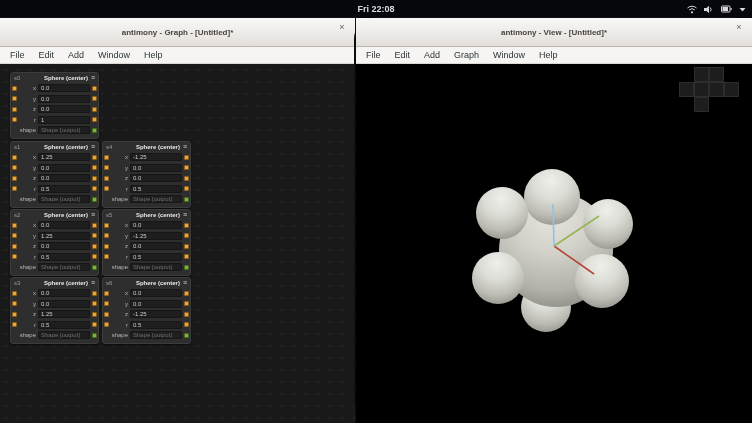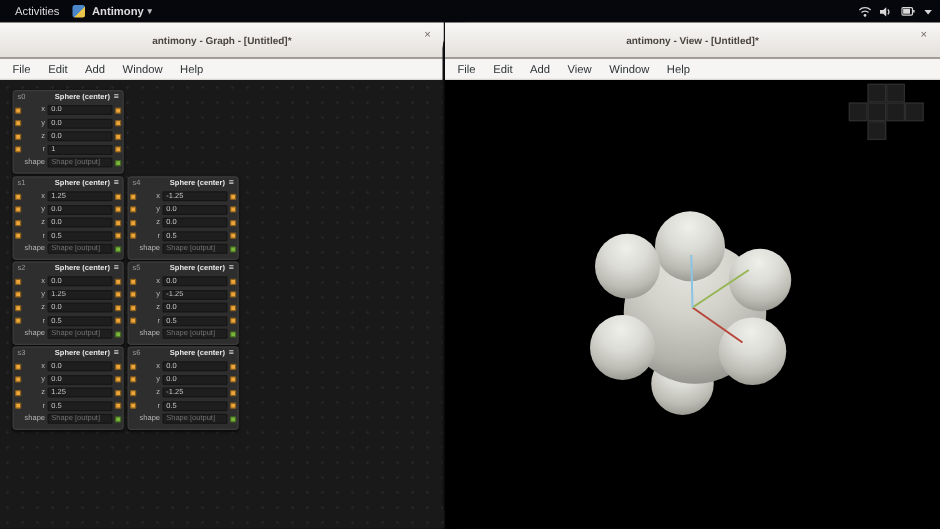--- a/index.html
+++ b/index.html
@@ -62,28 +62,21 @@
   .sphere.large { background:radial-gradient(circle at 46% 18%, #e6e6e0 0%, #d2d2ca 35%, #b2b2aa 68%, #8a8a84 90%, #757570 100%); }
   #axis-svg { position:absolute; left:0; top:0; pointer-events:none; }
   .nav-tile { position:absolute; width:15px; height:15px; background:#1d1d1d; border:1px solid #2d2d2d; }
 </style>
 </head>
 <body>
 
 <div id="screen">
 
   <div id="topbar">
-    <div class="tb-left">
-      <span class="tb-activities">Activities</span>
-      <span class="tb-appicon"></span>
-      <span class="tb-appmenu">
-        <span>Antimony</span>
-        <span class="tb-caret">▾</span>
-      </span>
-    </div>
+    <div class="tb-clock">Fri 22:08</div>
     <div class="tb-right">
       <svg width="10" height="9" viewBox="0 0 10 9">
         <path d="M0.5 3 A6.5 6.5 0 0 1 9.5 3" fill="none" stroke="#d8d8d8" stroke-width="1"></path>
         <path d="M2.2 5 A4 4 0 0 1 7.8 5" fill="none" stroke="#d8d8d8" stroke-width="1"></path>
         <circle cx="5" cy="7.3" r="1.1" fill="#d8d8d8"></circle>
       </svg>
       <svg width="10" height="9" viewBox="0 0 10 9">
         <polygon points="0,3 2.5,3 5,0.8 5,8.2 2.5,6 0,6" fill="#d8d8d8"></polygon>
         <path d="M6.3 2.5 A3 3 0 0 1 6.3 6.5" fill="none" stroke="#d8d8d8" stroke-width="1"></path>
       </svg>
@@ -375,21 +368,21 @@
 
   <div id="view-window" class="window">
     <div class="titlebar">
       <span class="title">antimony - View - [Untitled]*</span>
       <span class="close">×</span>
     </div>
     <div class="menubar" id="view-menubar">
         <span class="menu-item">File</span>
         <span class="menu-item">Edit</span>
         <span class="menu-item">Add</span>
-        <span class="menu-item">View</span>
+        <span class="menu-item">Graph</span>
         <span class="menu-item">Window</span>
         <span class="menu-item">Help</span>
       </div>
     <div id="viewport">
         <div class="sphere small" style="left: 165px; top: 218px; width: 50px; height: 50px; z-index: 1;"></div>
         <div class="sphere large" style="left: 143px; top: 129px; width: 114px; height: 114px; z-index: 2;"></div>
         <div class="sphere small" style="left: 168px; top: 105px; width: 56px; height: 56px; z-index: 3;"></div>
         <div class="sphere small" style="left: 120px; top: 123px; width: 52px; height: 52px; z-index: 3;"></div>
         <div class="sphere small" style="left: 227px; top: 135px; width: 50px; height: 50px; z-index: 3;"></div>
         <div class="sphere small" style="left: 116px; top: 188px; width: 52px; height: 52px; z-index: 3;"></div>

